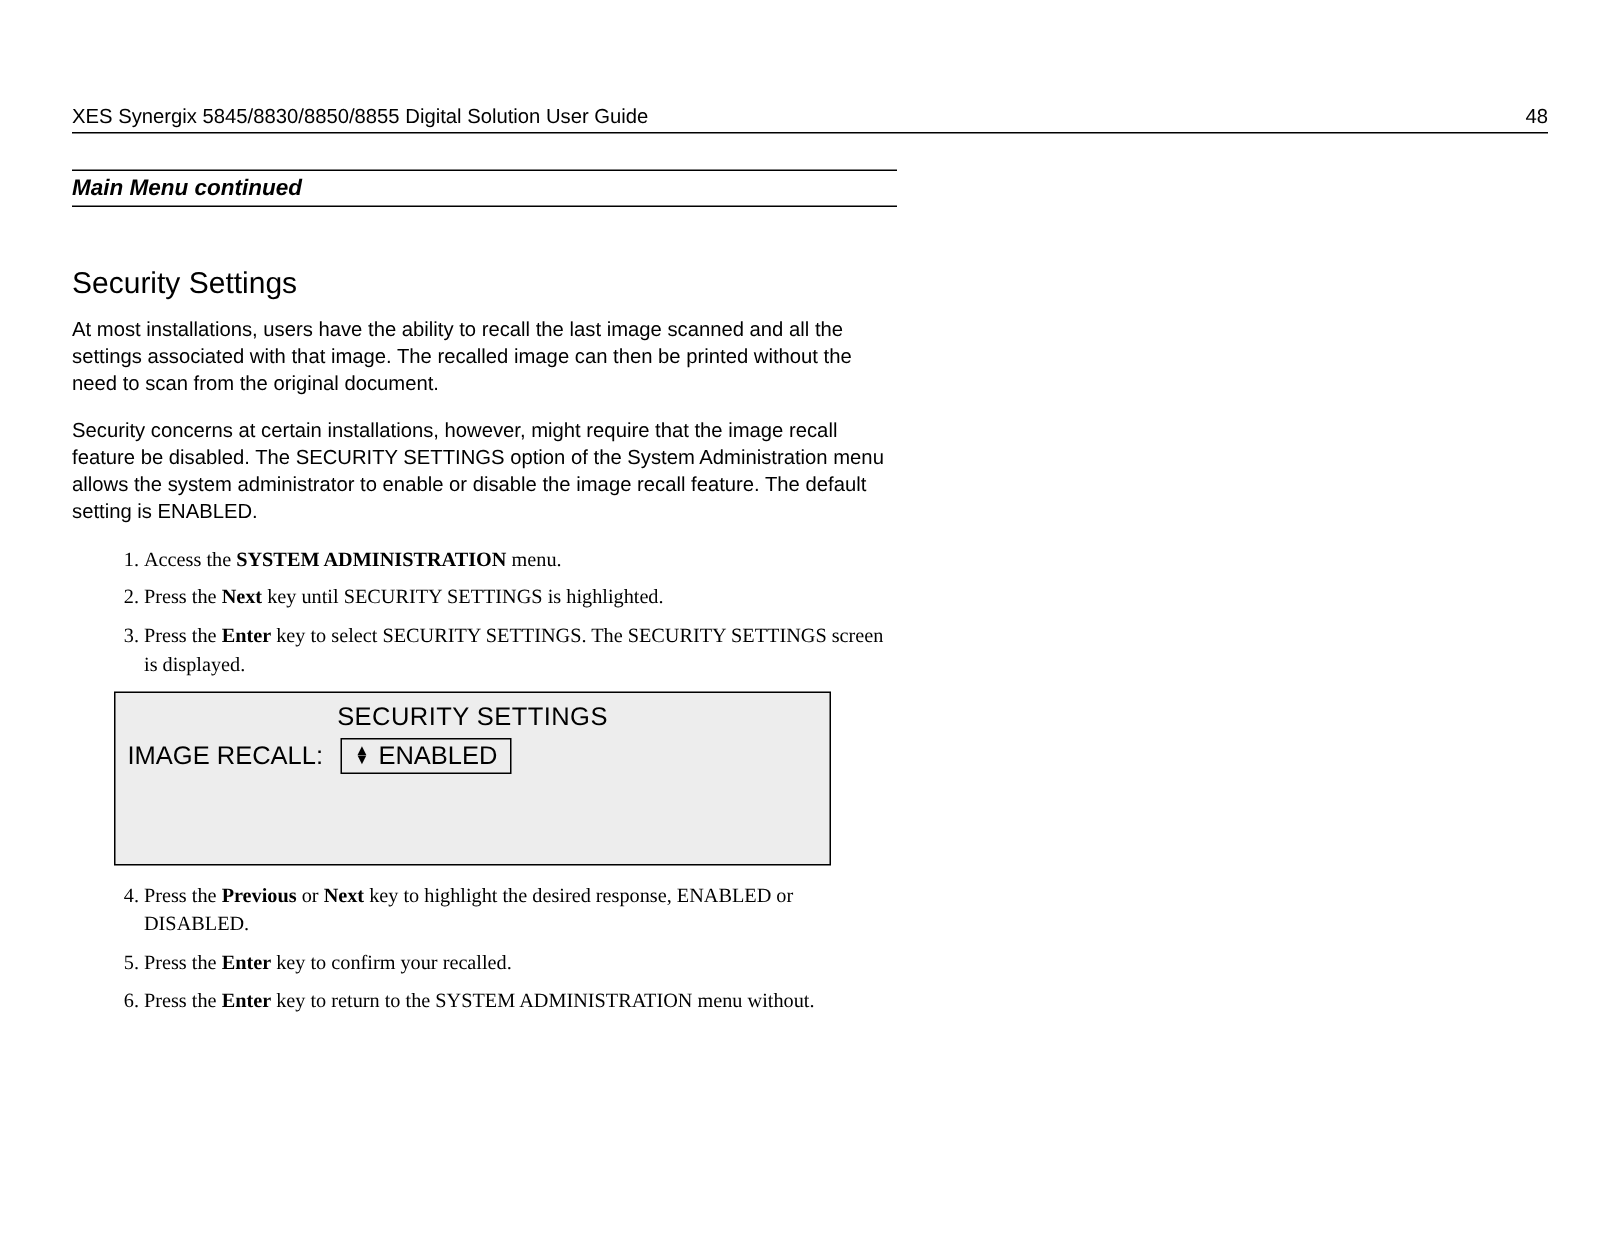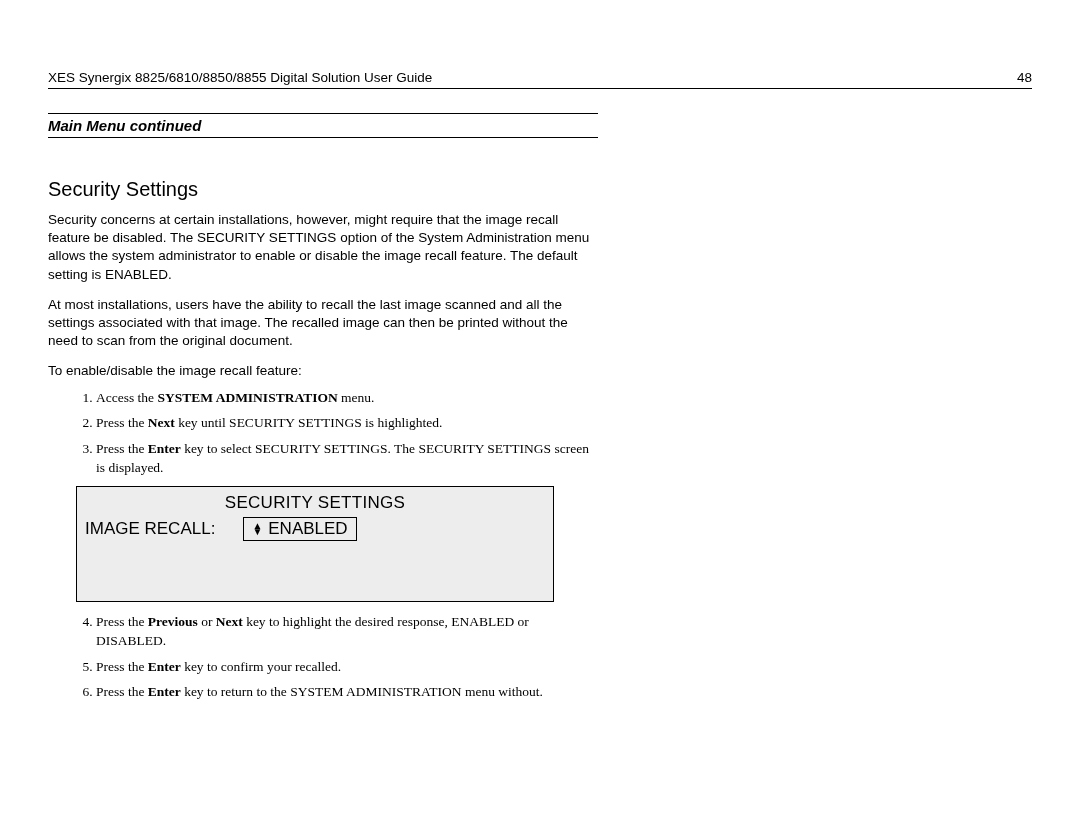--- a/index.html
+++ b/index.html
@@ -66,21 +66,21 @@
     }
     .screen-title {
       text-align: center;
       font-size: 17px;
       letter-spacing: 0.3px;
       margin-bottom: 4px;
     }
     .screen-row {
       display: flex;
       align-items: center;
-      gap: 28px;
+      gap: 12px;
     }
     .screen-label {
       font-size: 17px;
     }
     .screen-value-box {
       border: 1.5px solid #000;
       padding: 1px 8px;
       display: inline-flex;
       align-items: center;
       gap: 6px;
@@ -90,33 +90,32 @@
       display: inline-block;
       line-height: 0.55;
       font-size: 10px;
       text-align: center;
     }
   </style>
 </head>
 <body>
 
 <div class="page-header">
-  <span>XES Synergix 8825/6810/8850/8855 Digital Solution User Guide</span>
+  <span>XES Synergix 5845/8830/8850/8855 Digital Solution User Guide</span>
   <span>48</span>
 </div>
 
 <div class="content-column">
 
   <div class="section-header">Main Menu continued</div>
 
   <h2 class="title">Security Settings</h2>
 
+  <p class="body">At most installations, users have the ability to recall the last image scanned and all the settings associated with that image.  The recalled image can then be printed without the need to scan from the original document.</p>
   <p class="body">Security concerns at certain installations, however, might require that the image recall feature be disabled.  The SECURITY SETTINGS option of the System Administration menu allows the system administrator to enable or disable the image recall feature.  The default setting is ENABLED.</p>
-  <p class="body">At most installations, users have the ability to recall the last image scanned and all the settings associated with that image.  The recalled image can then be printed without the need to scan from the original document.</p>
-  <p class="lead">To enable/disable the image recall feature:</p>
 
   <ol class="steps">
     <li>
       <span>Access the </span><span class="bold">SYSTEM ADMINISTRATION</span><span> menu.</span>
     </li>
     <li>
       <span>Press the </span><span class="bold">Next</span><span> key until SECURITY SETTINGS is highlighted.</span>
     </li>
     <li>
       <span>Press the </span><span class="bold">Enter</span><span> key to select SECURITY SETTINGS.  The SECURITY SETTINGS screen is displayed.</span>

